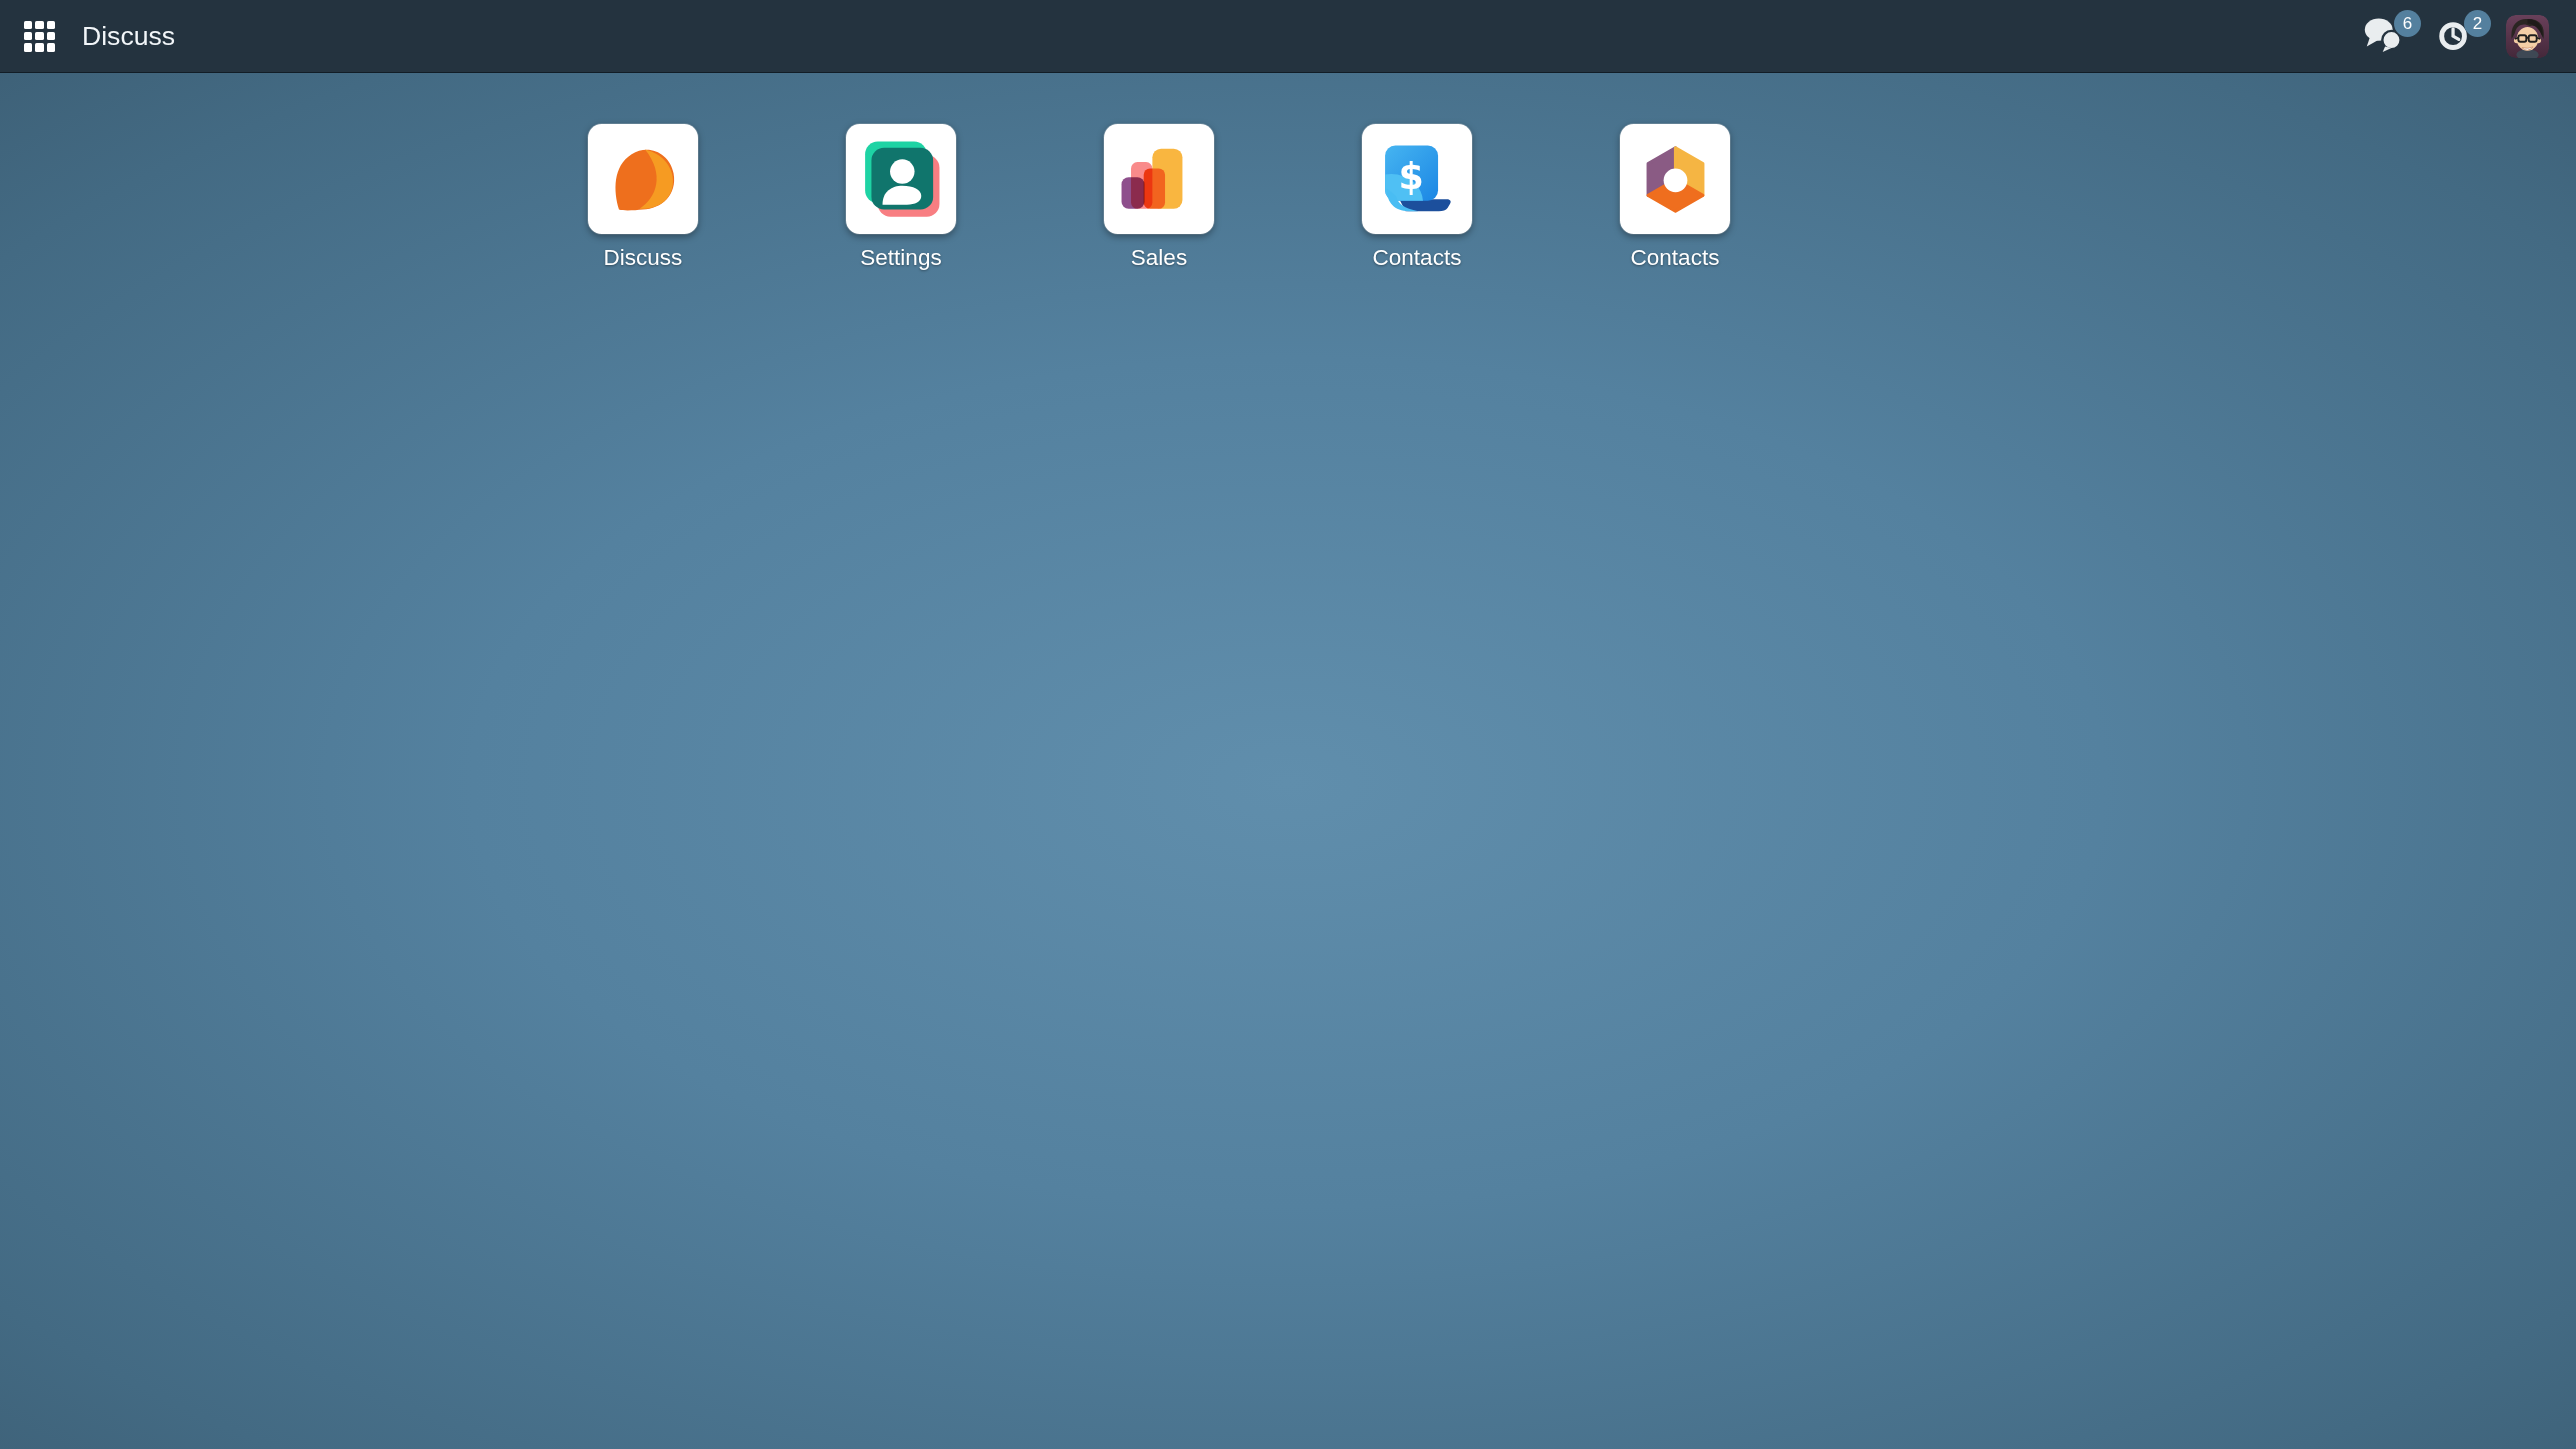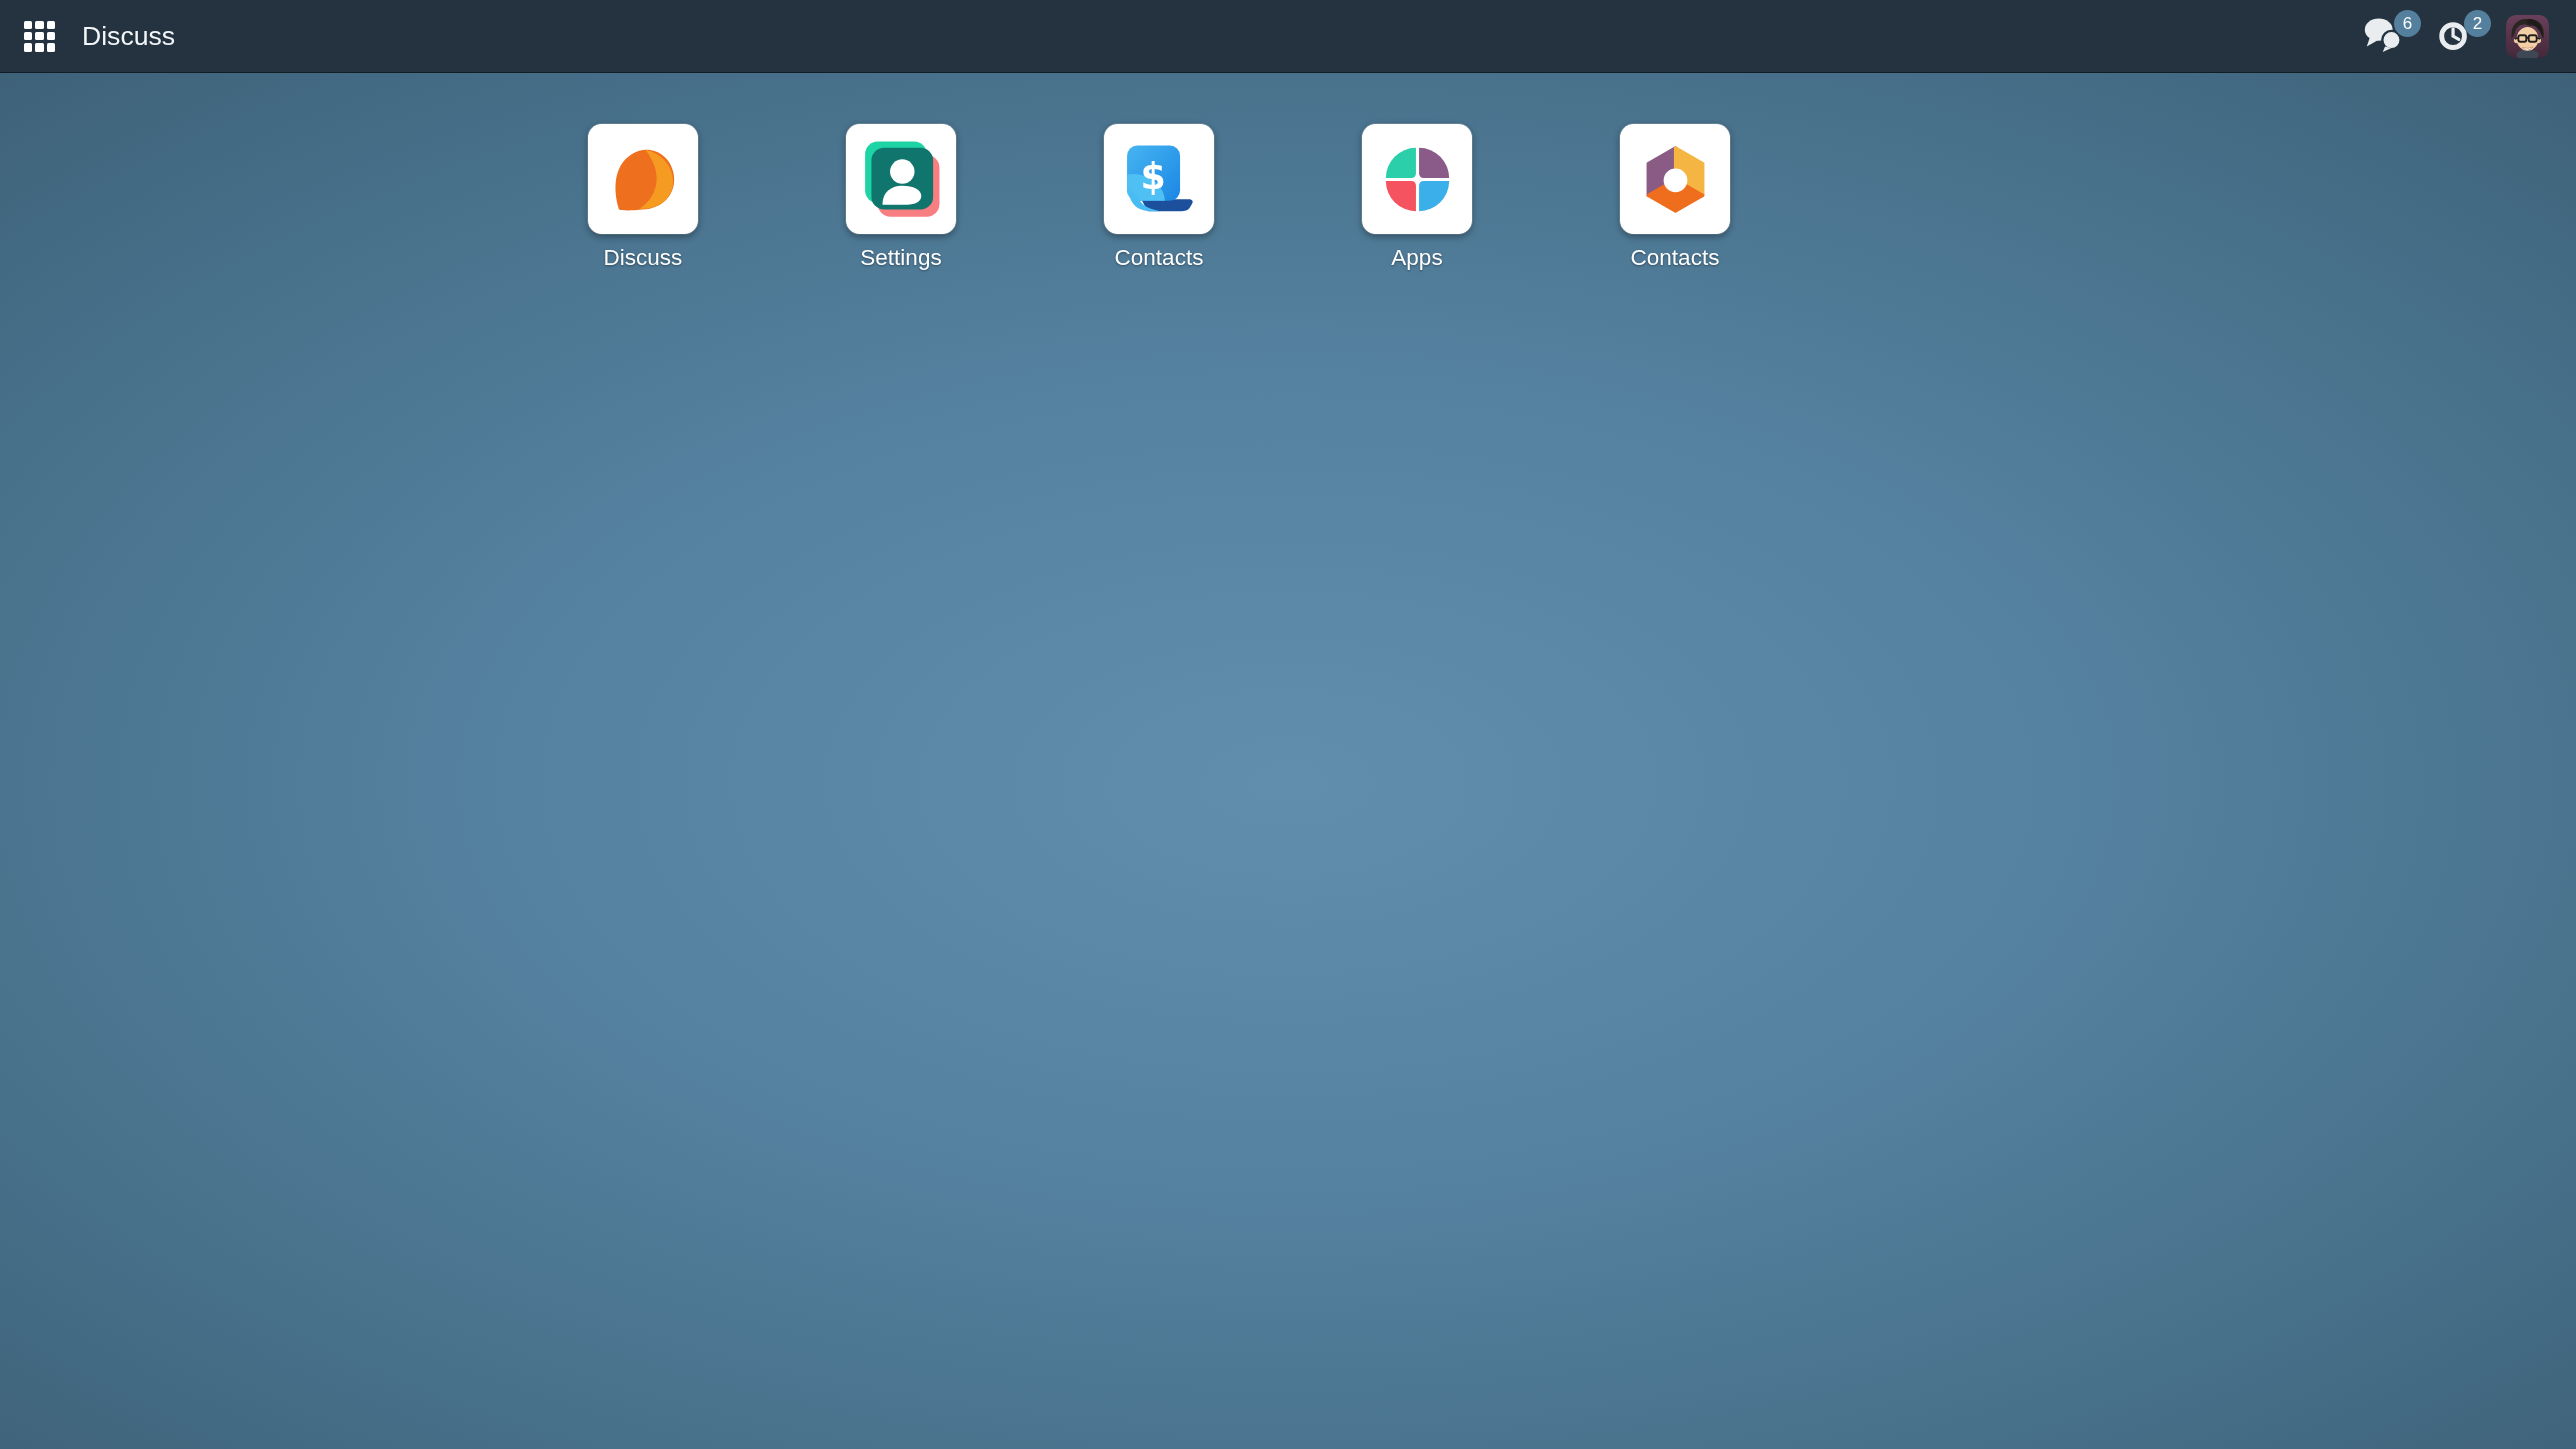--- a/index.html
+++ b/index.html
@@ -134,20 +134,31 @@
           <rect x="9" y="7" width="78" height="78" rx="16" fill="#1ED3A4"></rect>
           <rect x="25" y="24" width="78" height="78" rx="16" fill="#F87E82"></rect>
           <rect x="17" y="15" width="78" height="78" rx="16" fill="#10756C"></rect>
           <circle cx="56" cy="45" r="15.5" fill="#fff"></circle>
           <path d="M31,87 C31,70 43,63 56,63 C70,63 80,68 80,76 C80,83 72,87 62,87 Z" fill="#fff"></path>
         </svg>
       </div>
       <div class="app-label">Settings</div>
     </div>
 
+    <div class="app">
+      <div class="card">
+        <svg width="87" height="87" viewBox="0 0 110 110">
+          <rect x="46" y="16" width="38" height="76" rx="11" fill="#F9B640"></rect>
+          <rect x="35" y="41" width="27" height="51" rx="8" fill="#F2641F"></rect>
+          <rect x="19" y="33" width="27" height="59" rx="8" fill="#F98B8B" style="mix-blend-mode:multiply"></rect>
+          <rect x="7" y="52" width="29" height="40" rx="9" fill="#8E4F8C" style="mix-blend-mode:multiply"></rect>
+        </svg>
+      </div>
+      <div class="app-label">Sales</div>
+    </div>
 
 
     <div class="app">
       <div class="card">
         <svg width="87" height="87" viewBox="0 0 110 110">
           <defs>
             <linearGradient id="invg" x1="0" y1="0" x2="1" y2="1">
               <stop offset="0" stop-color="#46B5F1"></stop>
                 <stop offset="1" stop-color="#1B86E4"></stop>
             </linearGradient>
@@ -159,31 +170,20 @@
           <rect x="14" y="12" width="67" height="70" rx="13" fill="url(#invg)"></rect>
           <ellipse cx="22" cy="84" rx="40" ry="36" fill="#4FC0F4" clip-path="url(#sheetclip)"></ellipse>
           <path d="M16,66 C16,84 26,95 44,95 L56,95 C38,92 30,86 28,76 Z" fill="#49BDF3"></path>
           <text x="47" y="67" text-anchor="middle" font-size="46" font-weight="bold" fill="#fff" font-family="DejaVu Sans, sans-serif">$</text>
         </svg>
       </div>
       <div class="app-label">Contacts</div>
     </div>
 
 
-    <div class="app">
-      <div class="card">
-        <svg width="87" height="87" viewBox="0 0 110 110">
-          <path d="M15,53 A38,38 0 0 1 53,15 L53,47 Q53,53 47,53 Z" fill="#2BCFA9"></path>
-          <path d="M57,15 A38,38 0 0 1 95,53 L63,53 Q57,53 57,47 Z" fill="#8A5B88"></path>
-          <path d="M15,57 L47,57 Q53,57 53,63 L53,95 A38,38 0 0 1 15,57 Z" fill="#F4535F"></path>
-          <path d="M57,63 Q57,57 63,57 L95,57 A38,38 0 0 1 57,95 Z" fill="#3BAFE9"></path>
-        </svg>
-      </div>
-      <div class="app-label">Apps</div>
-    </div>
 
     <div class="app">
       <div class="card">
         <svg width="87" height="87" viewBox="0 0 110 110">
           <g stroke-linejoin="round" stroke-width="4">
             <path d="M55,55 L55,15 L20.4,35 L20.4,75 Z" fill="#8A5B84" stroke="#8A5B84"></path>
             <path d="M55,55 L55,15 L89.6,35 L89.6,75 Z" fill="#F5B543" stroke="#F5B543"></path>
             <path d="M55,55 L89.6,75 L55,95 L20.4,75 Z" fill="#EF6E1E" stroke="#EF6E1E"></path>
           </g>
           <circle cx="55" cy="56" r="15" fill="#fff"></circle>

